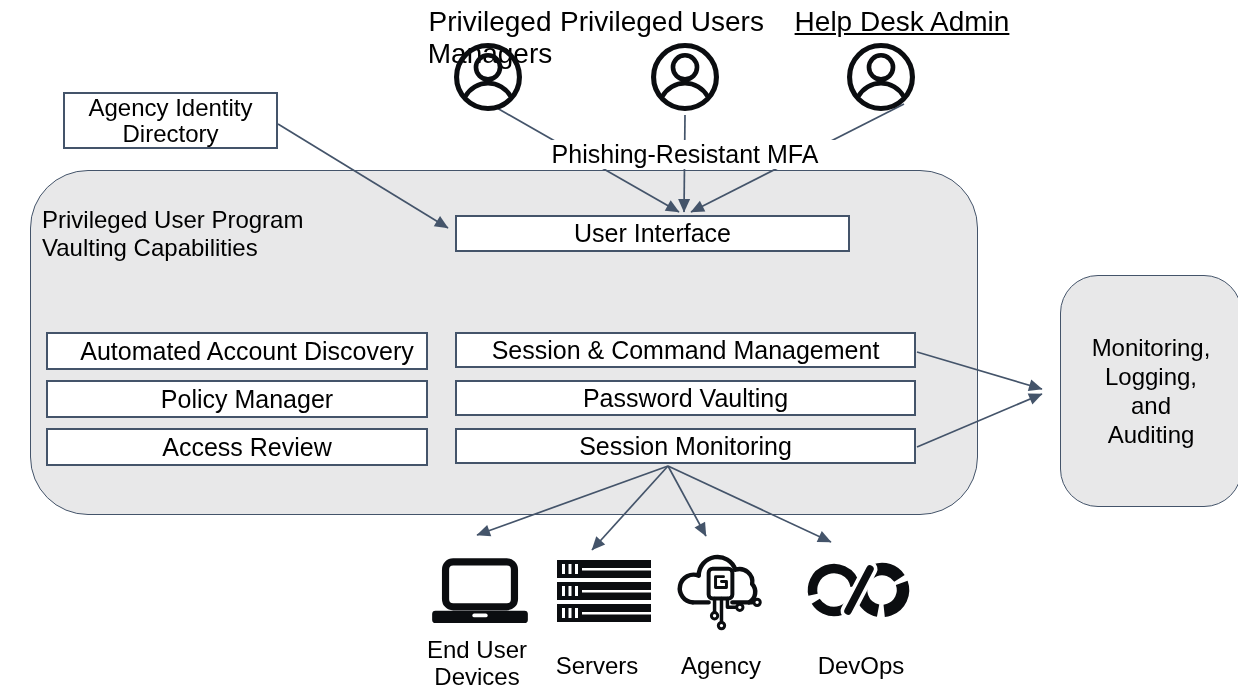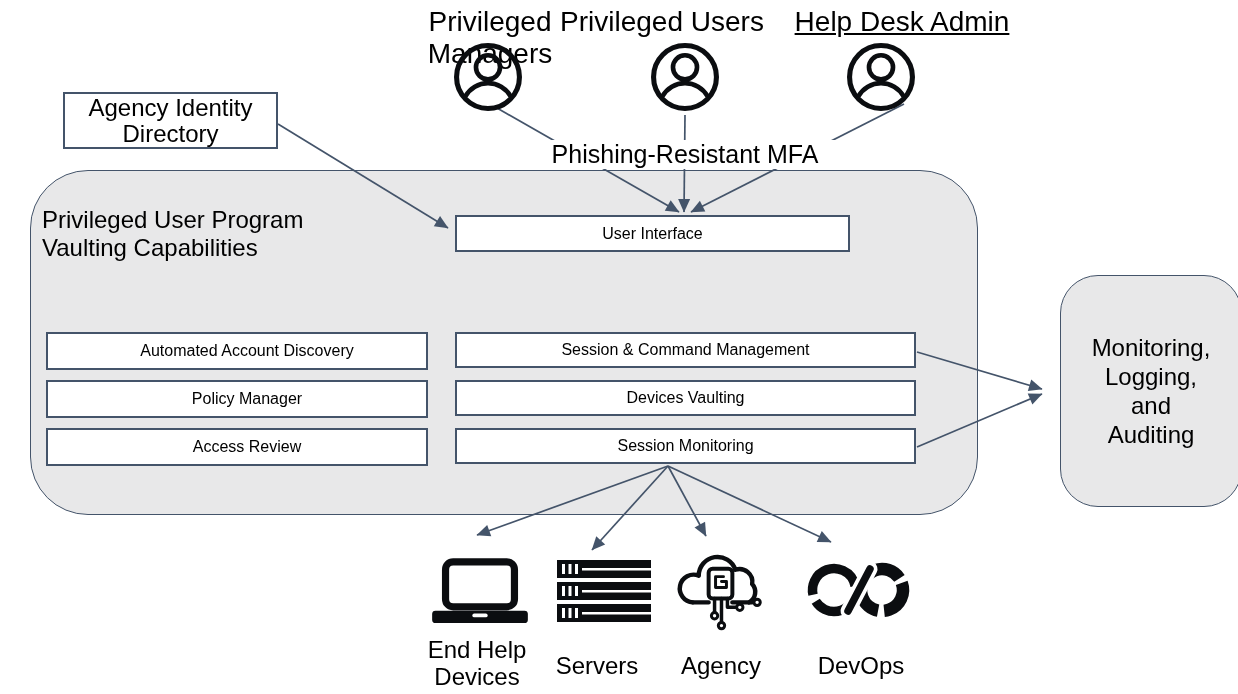--- a/index.html
+++ b/index.html
@@ -18,21 +18,21 @@
     background:#e8e8e9;border:1.5px solid #44546A;box-sizing:border-box;z-index:1;
     display:flex;flex-direction:column;align-items:center;justify-content:center;
     font-size:24px;line-height:29px;text-align:center;margin-left:12px;
   }
   
   svg.lines{left:0;top:0;width:1238px;height:694px;z-index:2;pointer-events:none;}
   
   .wbox{
     background:#ffffff;border:2px solid #44546A;box-sizing:border-box;z-index:3;
     display:flex;align-items:center;justify-content:center;
-    font-size:16px;white-space:nowrap;
+    font-size:25px;white-space:nowrap;
   }
   .ui-box{left:455px;top:215px;width:395px;height:37px;}
   .agency-box{left:63px;top:92px;width:215px;height:57px;font-size:24px;line-height:26px;
     text-align:center;white-space:normal;padding:12px 14px;}
   .cap-left{left:46px;width:382px;height:38px;padding-left:20px;}
   .cap-right{left:455px;width:461px;height:36px;}
   .row1{top:332px;} .row2{top:380px;} .row3{top:428px;}
   
   .actor-label{top:6px;width:240px;text-align:center;font-size:28px;z-index:3;}
   .mfa-label{
@@ -111,21 +111,21 @@
     <div>Vaulting Capabilities</div>
   </div>
 
   <div class="abs wbox ui-box">User Interface</div>
 
   <div class="abs wbox cap-left row1">Automated Account Discovery</div>
   <div class="abs wbox cap-left row2">Policy Manager</div>
   <div class="abs wbox cap-left row3">Access Review</div>
 
   <div class="abs wbox cap-right row1">Session &amp; Command Management</div>
-  <div class="abs wbox cap-right row2">Devices Vaulting</div>
+  <div class="abs wbox cap-right row2">Password Vaulting</div>
   <div class="abs wbox cap-right row3">Session Monitoring</div>
 
   <svg class="abs icon" style="left:432px;top:558px;" width="96" height="67" viewBox="0 0 100 70">
     <rect x="14" y="4" width="72" height="47" rx="8" fill="#ffffff" stroke="#0B0D10" stroke-width="7.5"></rect>
     <rect x="0" y="55" width="100" height="13" rx="3.5" fill="#0B0D10"></rect>
     <rect x="42" y="58" width="16" height="4" rx="2" fill="#ffffff"></rect>
   </svg>
 
   <svg class="abs icon" style="left:557px;top:560px;" width="94" height="62" viewBox="0 0 94 62">
     <g fill="#0B0D10">
@@ -169,18 +169,18 @@
     </g>
   </svg>
 
   <svg class="abs icon" style="left:805px;top:551px;" width="108" height="78" viewBox="0 0 108 78">
     <circle cx="29" cy="39" r="21.5" fill="none" stroke="#0B0D10" stroke-width="9.5" stroke-dasharray="46 7 68 7" transform="rotate(25 29 39)"></circle>
     <circle cx="77" cy="39" r="21" fill="none" stroke="#0B0D10" stroke-width="12.5" stroke-dasharray="38 6 38 6" transform="rotate(-20 77 39)"></circle>
     <line x1="43" y1="60" x2="65" y2="18" stroke="#ffffff" stroke-width="15" stroke-linecap="round"></line>
     <line x1="43" y1="60" x2="65" y2="18" stroke="#0B0D10" stroke-width="7.5" stroke-linecap="round"></line>
   </svg>
 
-  <div class="abs target-label" style="left:417px;top:636px;width:120px;">End Help Devices</div>
+  <div class="abs target-label" style="left:417px;top:636px;width:120px;">End User Devices</div>
   <div class="abs target-label" style="left:537px;top:652px;width:120px;">Servers</div>
   <div class="abs target-label" style="left:661px;top:652px;width:120px;">Agency</div>
   <div class="abs target-label" style="left:801px;top:652px;width:120px;">DevOps</div>
 
 </div>
 
 </body></html>

